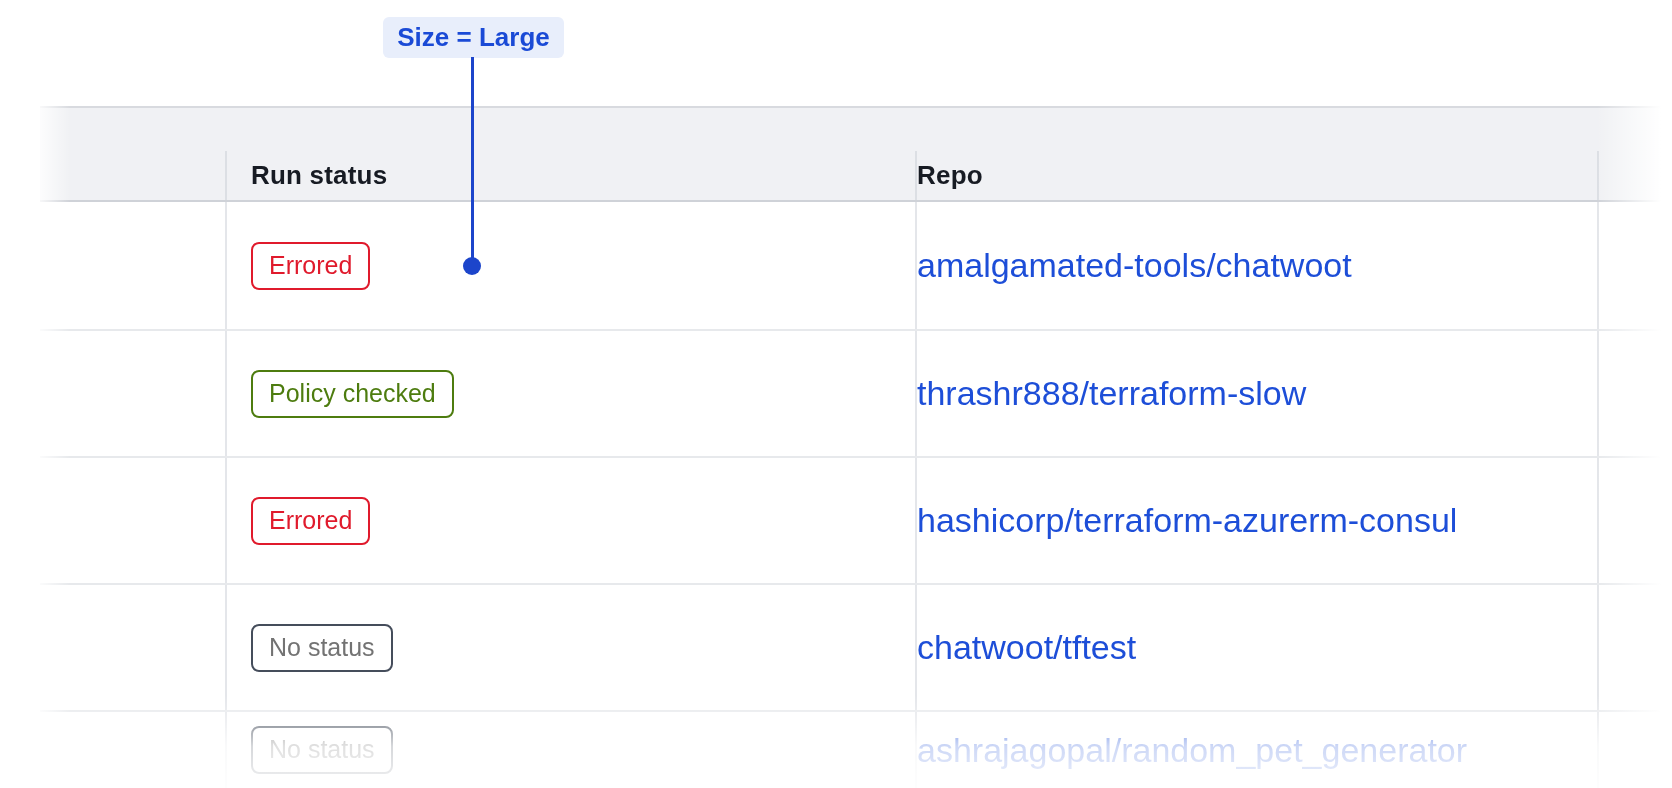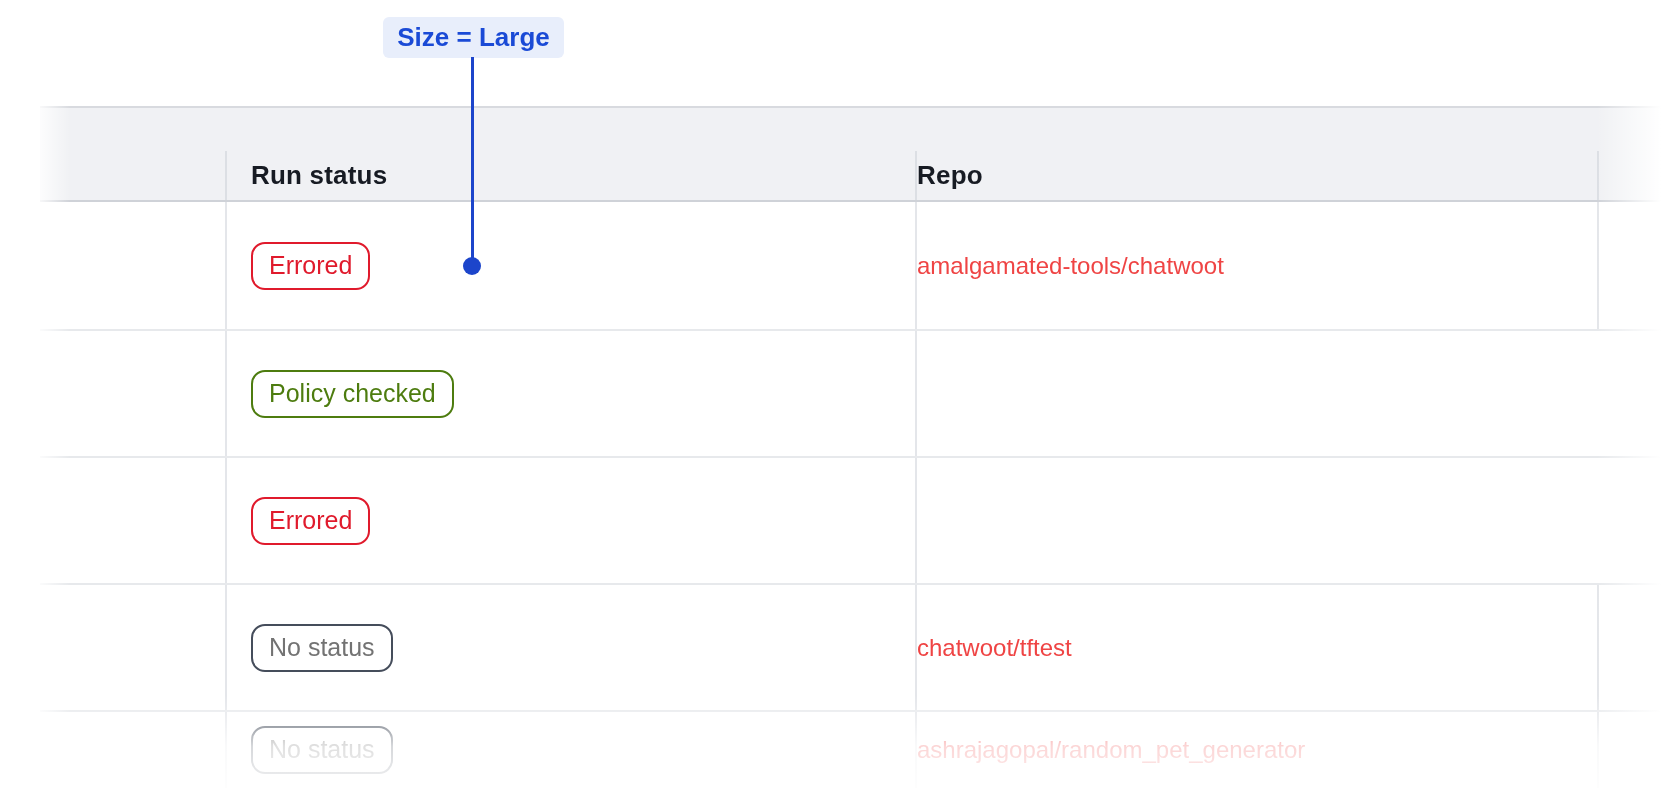--- a/index.html
+++ b/index.html
@@ -37,34 +37,34 @@
     display: flex;
     align-items: center;
     overflow: hidden;
   }
   .trow .cell { border-left: 2px solid #e4e6ea; }
   .trow .cell:first-child { border-left: none; }
   .cell.c-status, .thead .cell.c-status { padding-left: 24px; }
   .cell.c-repo, .thead .cell.c-repo { }
 
   .repo-name {
-    font-size: 24px;
-    color: #ef4444;
+    font-size: 34px;
+    color: #1d4ed8;
     white-space: nowrap;
   }
 
   
   .badge {
     display: inline-block;
     font-size: 25px;
     font-weight: 400;
     line-height: 1;
     padding: 9px 16px 10px 16px;
     border: 2px solid currentColor;
-    border-radius: 14px;
+    border-radius: 8px;
     background: #ffffff;
     white-space: nowrap;
   }
   .badge--errored { color: #e01a2c; }
   .badge--policy  { color: #4d7c0f; }
   .badge--none    { color: #737373; border-color: #454d5b; }
 
   
   .annotation-pill {
     position: absolute;
@@ -135,27 +135,33 @@
       <span class="repo-name">amalgamated-tools/chatwoot</span>
     </div>
     <div class="cell"></div>
   </div>
 
   <div class="trow">
     <div class="cell"></div>
     <div class="cell c-status">
       <span class="badge badge--policy">Policy checked</span>
     </div>
+    <div class="cell c-repo">
+      <span class="repo-name">thrashr888/terraform-slow</span>
+    </div>
     <div class="cell"></div>
   </div>
 
   <div class="trow">
     <div class="cell"></div>
     <div class="cell c-status">
       <span class="badge badge--errored">Errored</span>
+    </div>
+    <div class="cell c-repo">
+      <span class="repo-name">hashicorp/terraform-azurerm-consul</span>
     </div>
     <div class="cell"></div>
   </div>
 
   <div class="trow">
     <div class="cell"></div>
     <div class="cell c-status">
       <span class="badge badge--none">No status</span>
     </div>
     <div class="cell c-repo">

